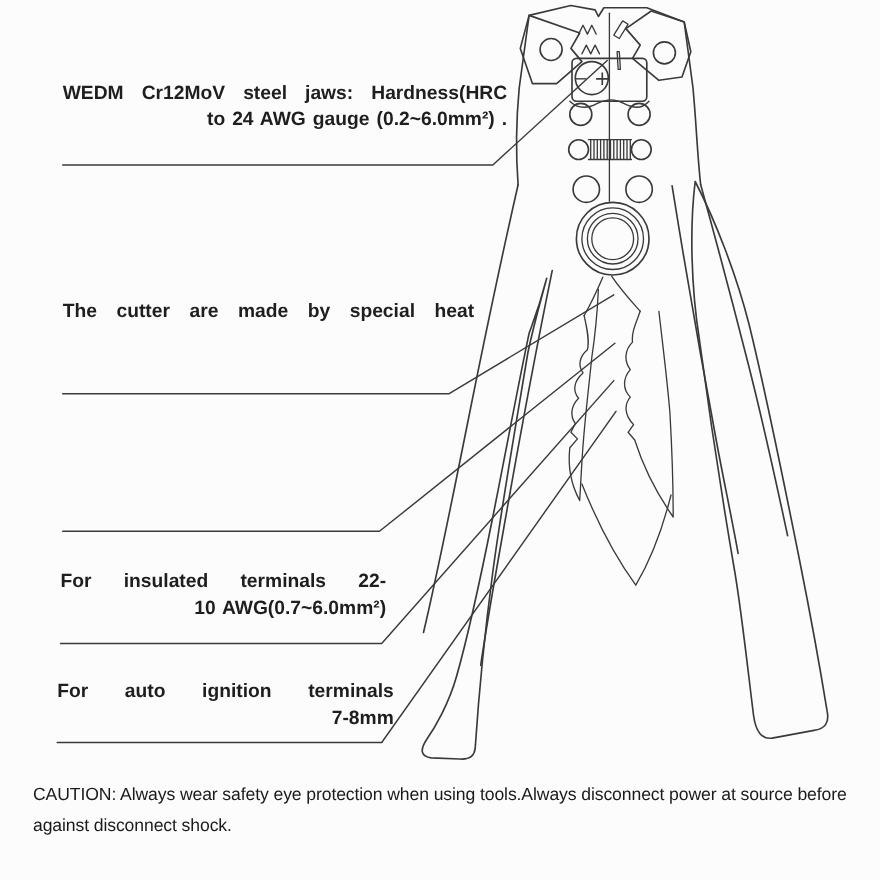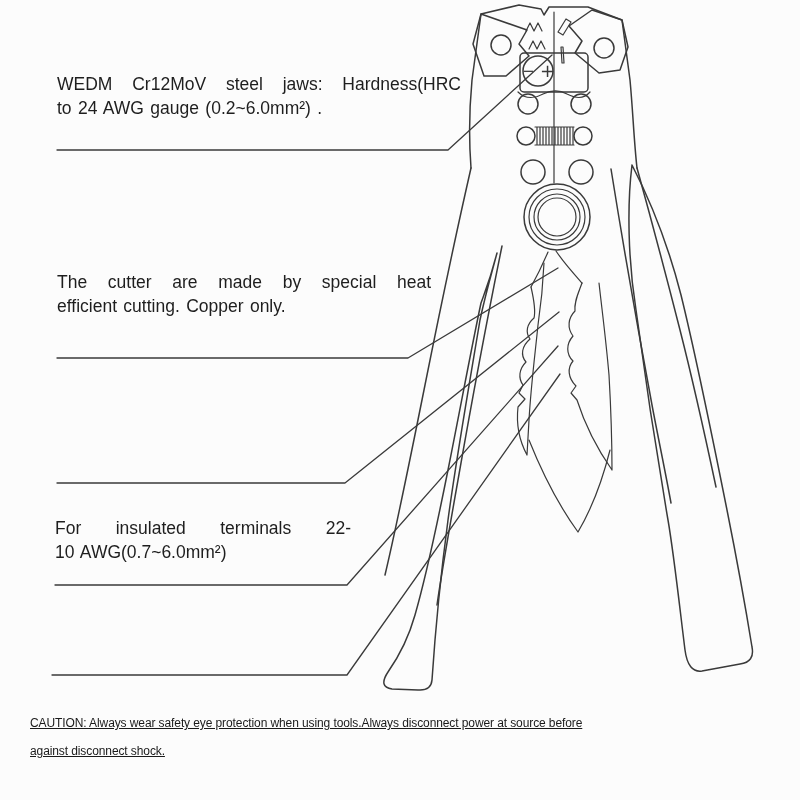--- a/index.html
+++ b/index.html
@@ -6,25 +6,25 @@
   .page{
     position:relative;width:800px;height:800px;margin:0 auto;
     background:#fcfcfc;overflow:hidden;
     font-family:"Liberation Sans","DejaVu Sans",sans-serif;
     color:#222;
   }
   svg.diagram{position:absolute;left:0;top:0;}
   .stroke{fill:none;stroke:#3a3a3a;stroke-width:1.5;stroke-linecap:round;stroke-linejoin:round;}
   .thin{stroke-width:1.2;}
   .leader{fill:none;stroke:#3a3a3a;stroke-width:1.3;stroke-linecap:round;stroke-linejoin:round;}
-  .ann{position:absolute;font-size:17.5px;line-height:24px;color:#1e1e1e;word-spacing:1.5px;}
+  .ann{position:absolute;font-size:17.5px;line-height:24px;color:#1e1e1e;word-spacing:1.5px;font-weight:bold;}
   .ann .jl{text-align:justify;text-align-last:justify;}
-  .ann .ll{text-align:left;}
-  .caution{position:absolute;left:30px;top:709px;width:766px;font-size:12px;
-    line-height:28px;letter-spacing:-0.1px;color:#1a1a1a;text-decoration:underline;}
+  .ann .ll{text-align:right;}
+  .caution{position:absolute;left:30px;top:709px;width:766px;font-size:16px;
+    line-height:28px;letter-spacing:-0.1px;color:#1a1a1a;}
   .caution div{white-space:nowrap;}
   .dialmark{font-family:"DejaVu Sans",sans-serif;fill:#3a3a3a;}
 </style>
 </head>
 <body>
 
 <div class="page">
 
   <svg class="diagram" width="800" height="800" viewBox="0 0 800 800">
 
@@ -105,28 +105,31 @@
     </g>
   </svg>
 
   <div class="ann" style="left:57px;top:72px;width:404px;">
     <div class="jl">WEDM Cr12MoV steel jaws: Hardness(HRC</div>
     <div class="ll">to 24 AWG gauge (0.2~6.0mm²) .</div>
   </div>
 
   <div class="ann" style="left:57px;top:270px;width:374px;">
     <div class="jl">The cutter are made by special heat</div>
-    <div class="ll">efficient cutting. Copper only.</div>
   </div>
 
 
   <div class="ann" style="left:55px;top:516px;width:296px;">
     <div class="jl">For insulated terminals 22-</div>
     <div class="ll">10 AWG(0.7~6.0mm²)</div>
   </div>
 
+  <div class="ann" style="left:52px;top:616px;width:306px;">
+    <div class="jl">For auto ignition terminals</div>
+    <div class="ll">7-8mm</div>
+  </div>
 
   <div class="caution">
     <div>CAUTION:  Always wear safety eye protection when using tools.Always disconnect power at source before</div>
     <div>against disconnect shock.</div>
   </div>
 
 </div>
 
 </body></html>

